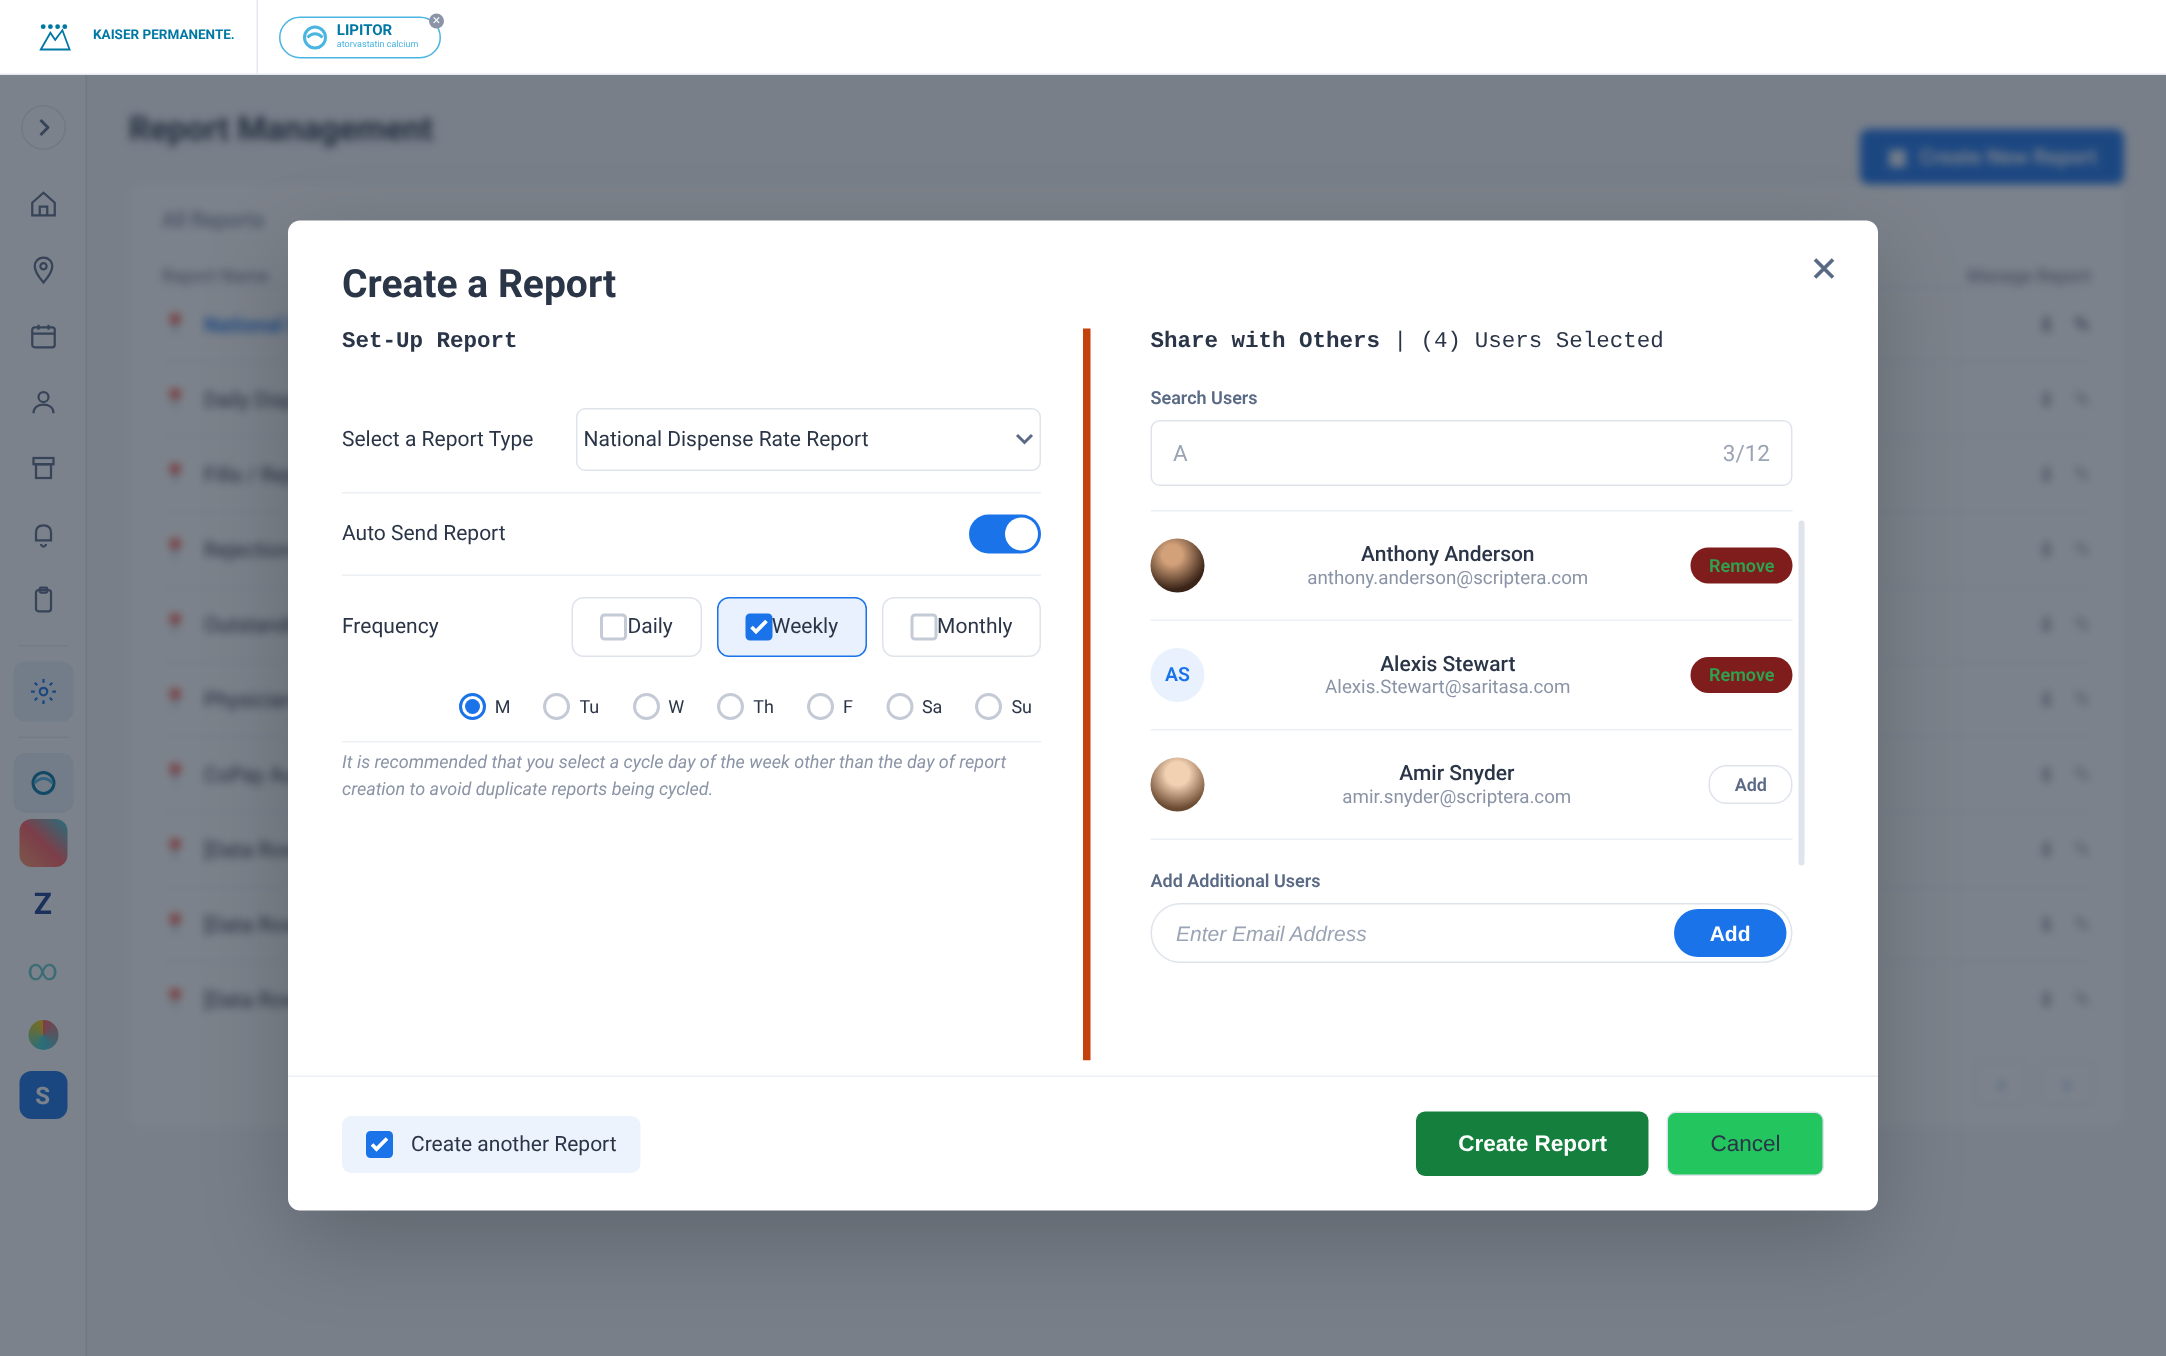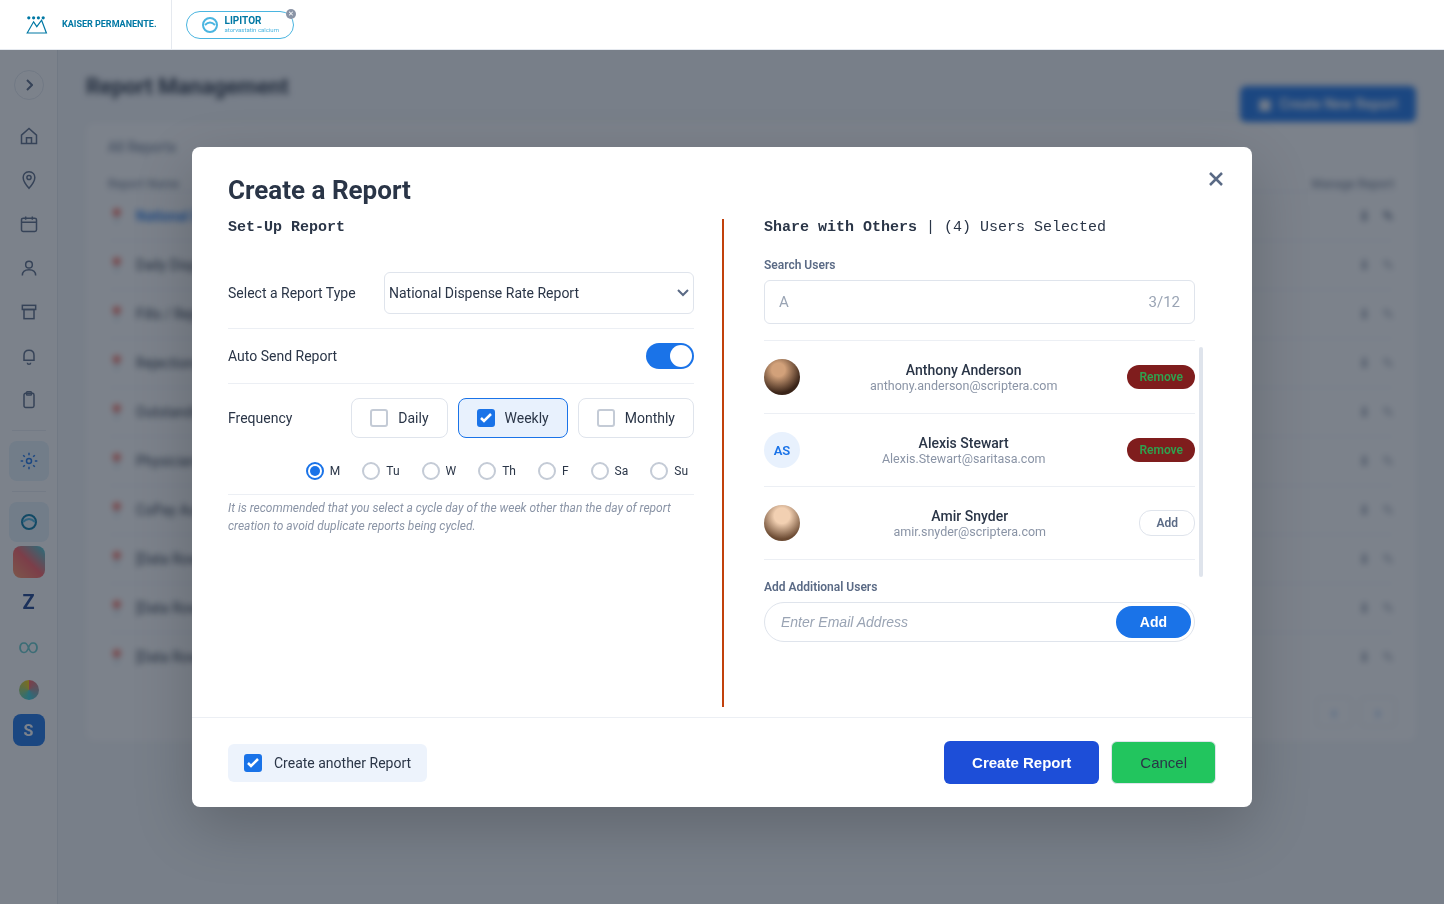--- a/index.html
+++ b/index.html
@@ -44,31 +44,31 @@
 .pagination { position: absolute; bottom: 14px; right: 20px; display: flex; gap: 8px; }
 .pag-btn { width: 36px; height: 30px; border: 1px solid #e5e9ef; border-radius: 4px; display: flex; align-items: center; justify-content: center; color: #1a73e8; }
 
 
 .overlay { position: absolute; inset: 0; background: rgba(30,40,55,0.58); top: 50px; display: flex; align-items: center; justify-content: center; }
 .modal { background: #fff; border-radius: 8px; width: 1060px; height: 660px; position: relative; display: flex; flex-direction: column; box-shadow: 0 20px 60px rgba(0,0,0,0.2); }
 .modal-close { position: absolute; top: 22px; right: 26px; color: #5a6a85; cursor: pointer; }
 .modal-title { font-size: 26px; font-weight: 700; color: #2a3547; margin: 28px 3px 0 36px; }
 .modal-body { display: grid; grid-template-columns: 1fr 1fr; gap: 0; padding: 14px 36px 0; flex:1; overflow:hidden; }
 .col { padding-right: 28px; }
-.col.right { padding-left: 40px; padding-right: 21px; border-left: 2px solid #c2410c; position: relative; }
+.col.right { padding-left: 40px; padding-right: 21px; border-left: 5px solid #c2410c; position: relative; }
 .sec-head { font-size: 15px; font-weight: 700; color: #2a3547; margin-bottom: 22px; font-family: Liberation Mono, monospace; }
 .sec-head .thin { font-weight: 400; }
 .form-row { display: flex; align-items: center; justify-content: space-between; padding: 14px 0; }
 .form-hr { height:1px; background:#eceff4; }
 .label { font-size: 14px; color: #2a3547; }
 .select { width: 310px; height: 42px; border: 1px solid #dfe4ec; border-radius: 6px; display: flex; align-items: center; justify-content: space-between; padding: 0 4px; font-size: 14px; color: #2a3547; cursor: pointer; }
 .toggle { width: 48px; height: 26px; border-radius: 13px; background: #1a73e8; position: relative; cursor: pointer; }
 .toggle-knob { position: absolute; top: 2px; right: 2px; width: 22px; height: 22px; background: #fff; border-radius: 50%; }
 .freq-opts { display: flex; gap: 10px; }
-.freq-chip { border: 1px solid #dfe4ec; border-radius: 8px; padding: 10px 18px; display: flex; align-items: center; gap: 10px; cursor: pointer; font-size: 14px; color: #2a3547; }
+.freq-chip { border: 1px solid #dfe4ec; border-radius: 8px; padding: 10px 18px; display: flex; align-items: center; cursor: pointer; font-size: 14px; color: #2a3547; }
 .freq-chip.active { background: #e8f1fd; border-color: #1a73e8; }
 .cb { width: 18px; height: 18px; border: 2px solid #c4cbd6; border-radius: 3px; }
 .cb.checked { background: #1a73e8; border-color: #1a73e8; display:flex; align-items:center; justify-content:center; color:#fff; }
 .days-row { display: flex; gap: 22px; justify-content: flex-end; margin: 10px 6px 14px 0; }
 .day { display: flex; align-items: center; gap: 6px; font-size: 12px; color: #2a3547; cursor: pointer; }
 .rb { width: 18px; height: 18px; border: 2px solid #c4cbd6; border-radius: 50%; display:flex;align-items:center;justify-content:center; }
 .rb.sel { border-color: #1a73e8; }
 .rb.sel .dot { width: 10px; height: 10px; background: #1a73e8; border-radius: 50%; }
 .help-text { font-size: 12px; color: #8a94a6; font-style: italic; line-height: 1.5; margin-top: 4px; }
 .search-label { font-size: 12px; color: #5a6a85; font-weight: 600; margin-bottom: 8px; }
@@ -87,21 +87,21 @@
 .badge-remove { background:#7f1d1d; color:#2fa24f; font-size:12px; font-weight:600; padding:5px 12px; border-radius:12px; cursor:pointer; }
 .badge-add { background:#fff; border:1px solid #dfe4ec; color:#5a6a85; font-size:12px; font-weight:600; padding:5px 16px; border-radius:12px; cursor:pointer; }
 .add-label { font-size: 12px; color: #5a6a85; font-weight: 600; margin:20px 0 8px; }
 .email-row { display: flex; align-items: center; border:1px solid #dfe4ec; border-radius:22px; padding:3px 3px 3px 16px; }
 .email-input { flex:1; border:0; outline:0; font-size:14px; color:#2a3547; font-style:italic; }
 .email-input::placeholder { color:#9aa4b4; }
 .btn-add-pill { background:#1a73e8; color:#fff; font-size:14px; font-weight:600; padding:8px 24px; border-radius:18px; border:0; cursor:pointer; }
 .modal-footer { height: 90px; border-top: 1px solid #eceff4; display: flex; align-items: center; justify-content: space-between; padding: 0 36px; margin-top: 10px; }
 .create-another { background:#edf3fc; padding:10px 16px; border-radius:6px; display:flex; align-items:center; gap:12px; font-size:14px; color:#2a3547; cursor:pointer; }
 .footer-actions { display:flex; gap:12px; }
-.btn-primary { background:#1d4ed8; color:#fff; font-size:15px; font-weight:600; padding:12px 28px; border-radius:6px; border:0; cursor:pointer; }
+.btn-primary { background:#15803d; color:#fff; font-size:15px; font-weight:600; padding:12px 28px; border-radius:6px; border:0; cursor:pointer; }
 .btn-secondary { background:#22c55e; border:1px solid #dfe4ec; color:#2a3547; font-size:15px; font-weight:400; padding:12px 28px; border-radius:6px; cursor:pointer; }
 svg { display:block; }
 </style>
 </head>
 <body>
 
 <div class="header">
   <div class="logo-kaiser">
     <svg class="kaiser-icon" viewBox="0 0 40 24">
         <g fill="#0078a4">

